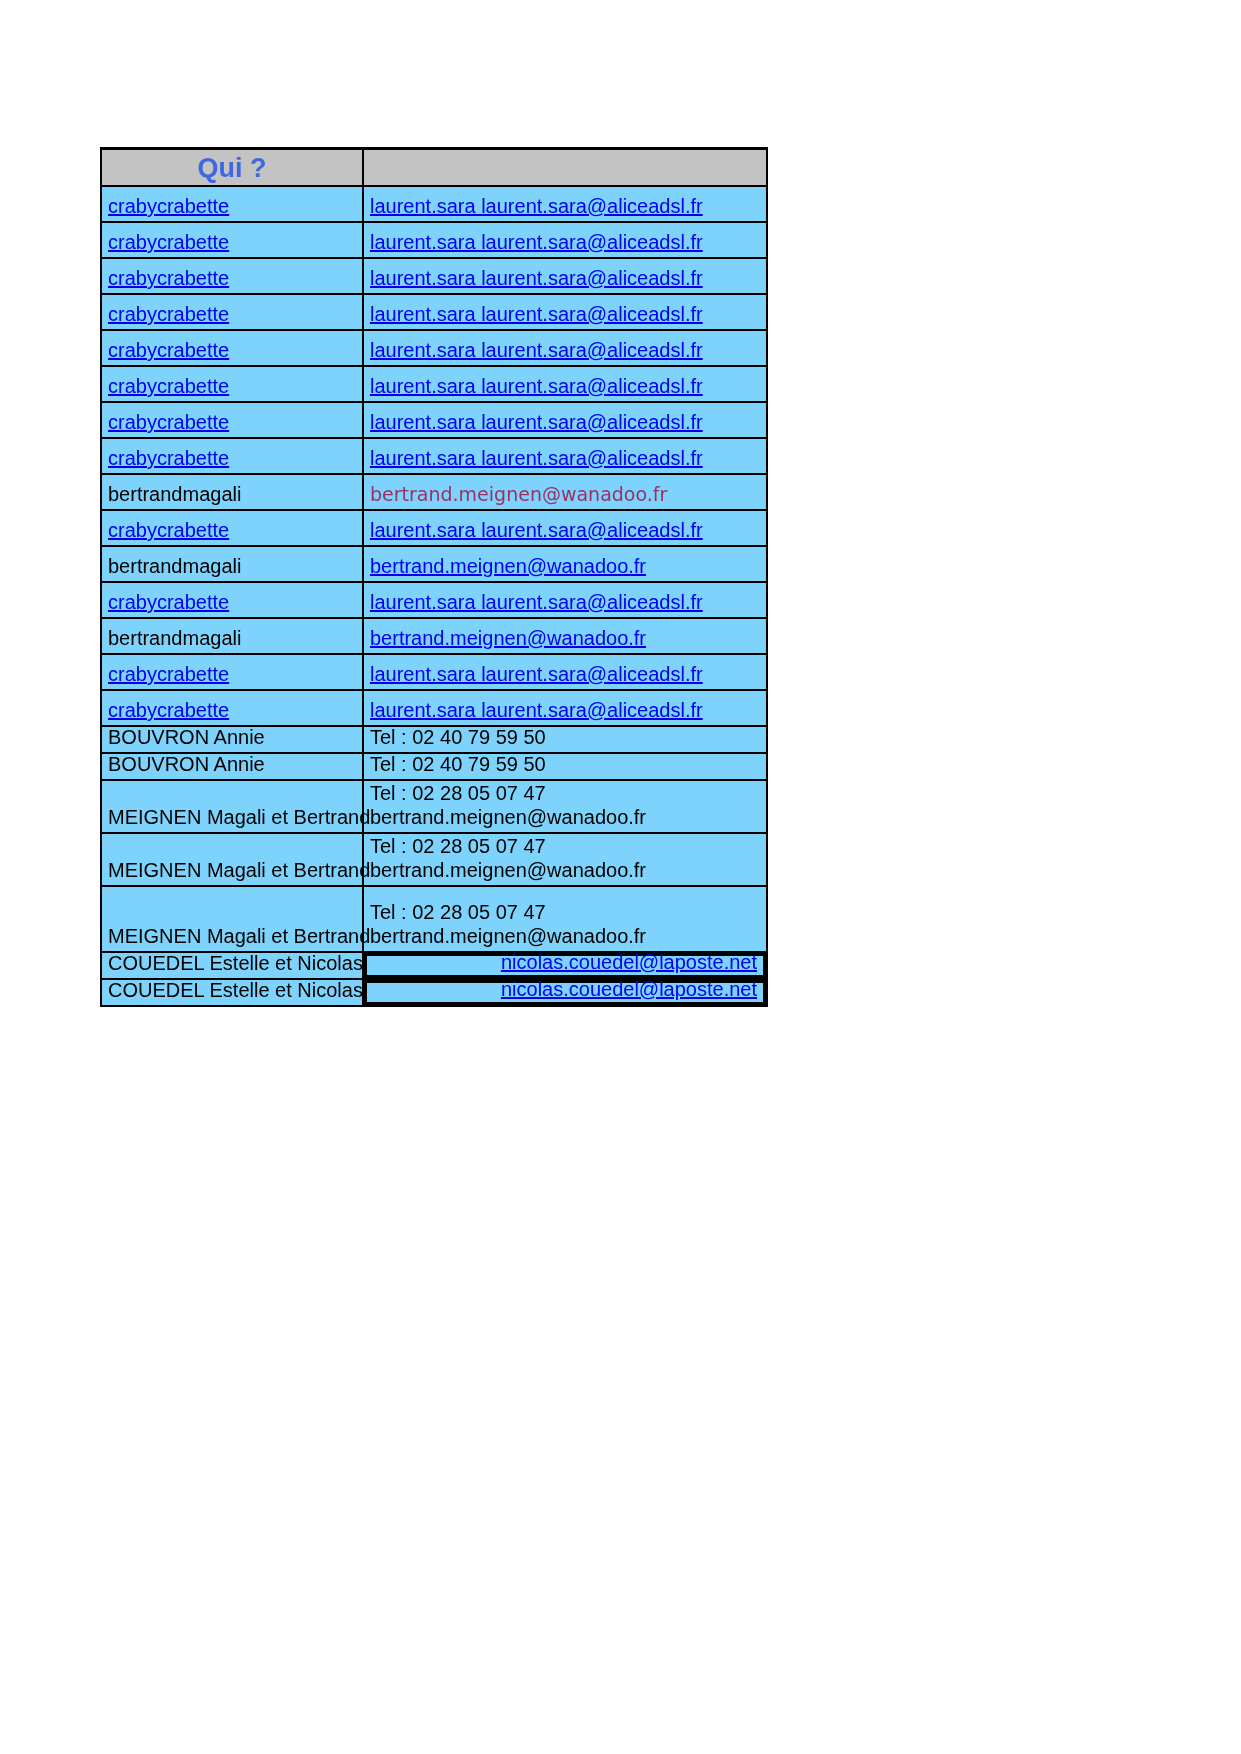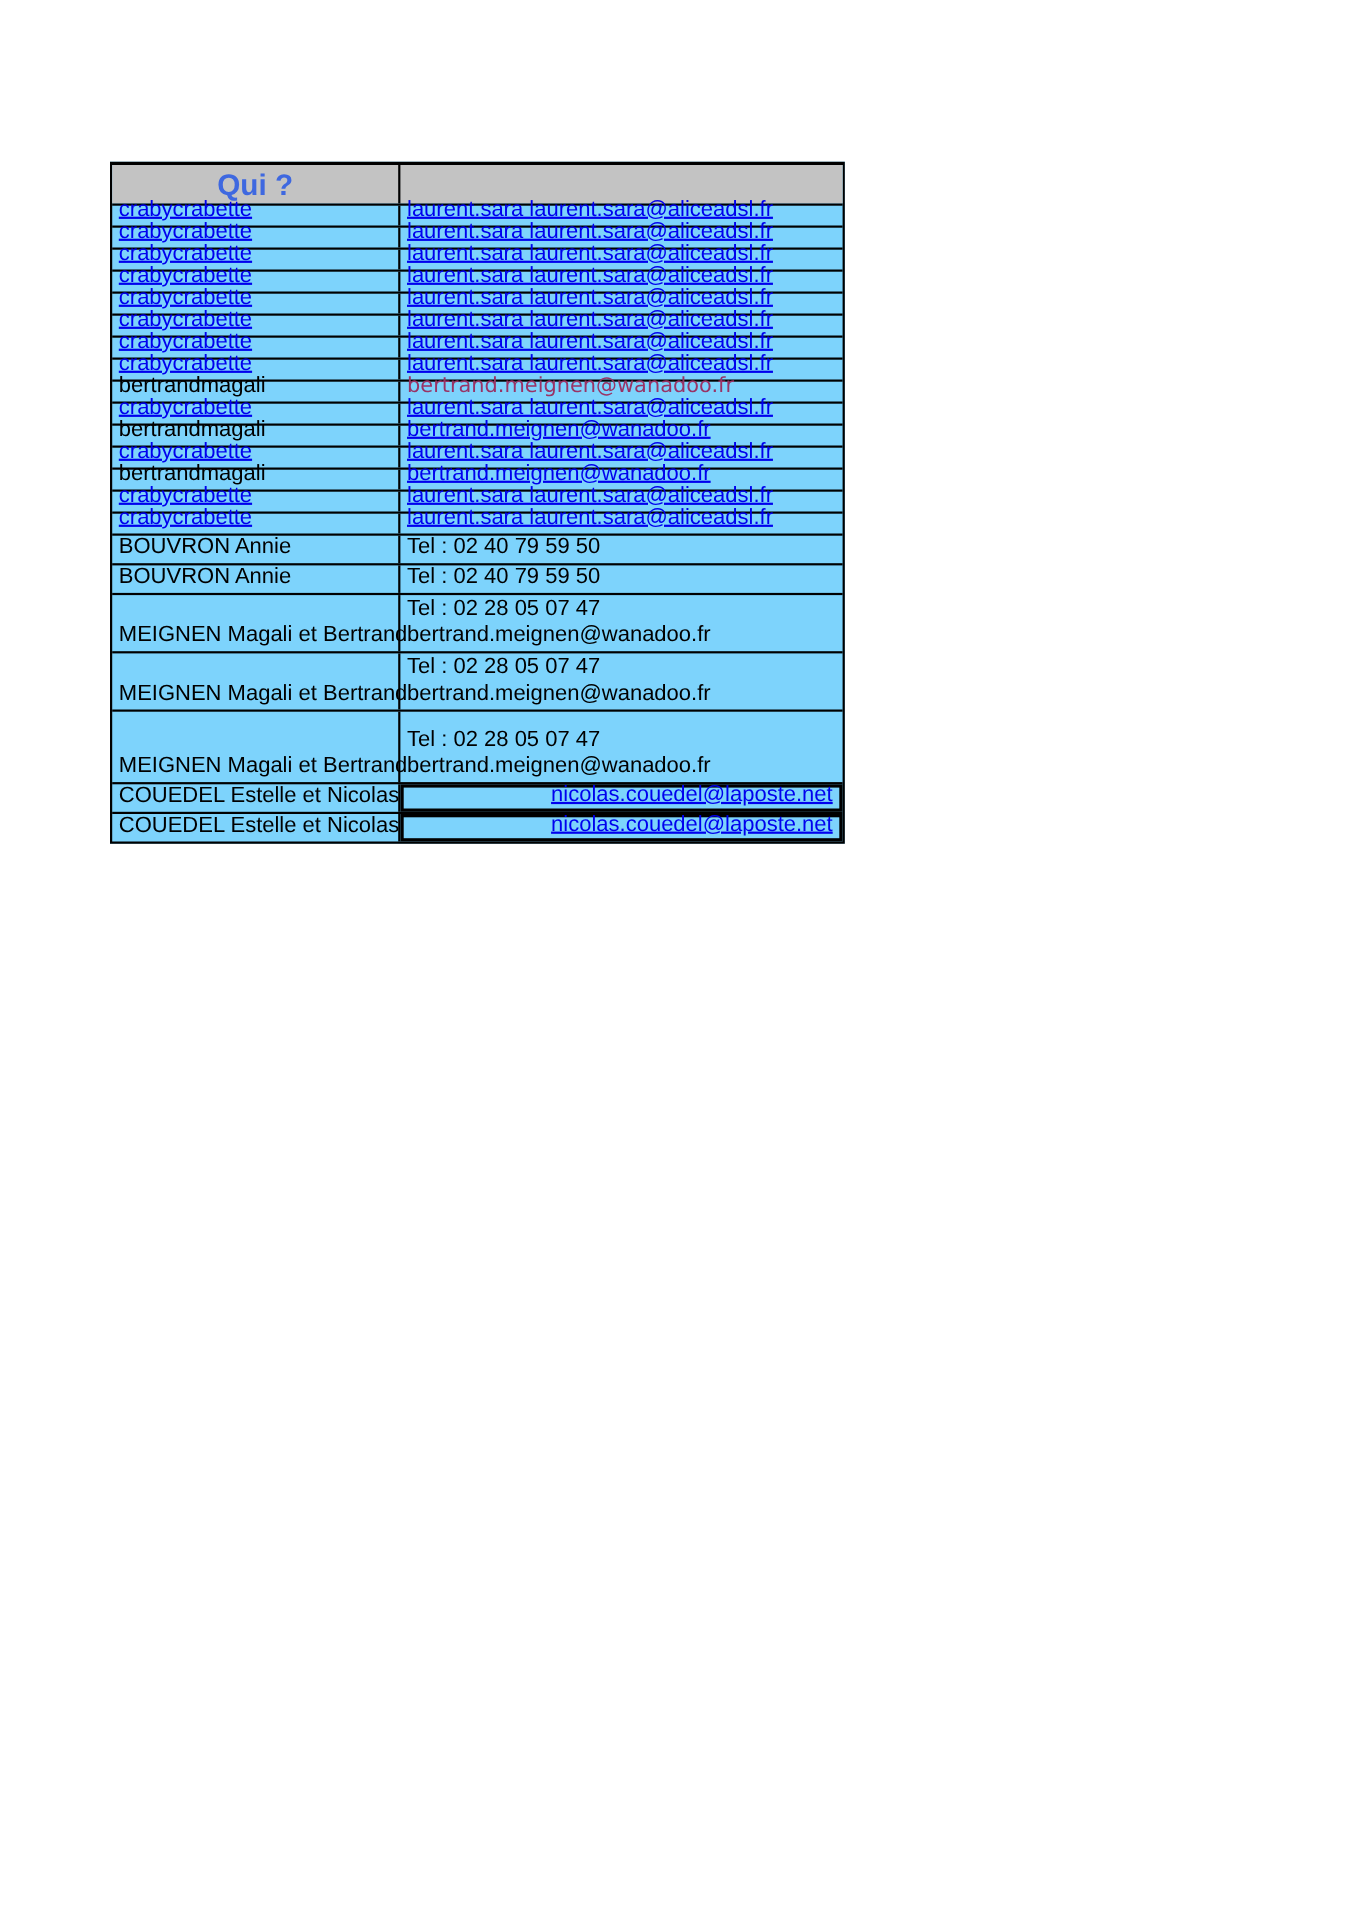--- a/index.html
+++ b/index.html
@@ -55,21 +55,21 @@
   }
   .c2 { flex: 1; }
   .header-cell {
     justify-content: center;
     align-items: center;
     padding: 0;
     font-size: 27px;
     font-weight: bold;
     color: #3e68e0;
   }
-  .h-normal { height: 20px; }
+  .h-normal { height: 36px; }
   .h-short  { height: 27px; }
   .h-tall   { height: 53px; }
   .h-xtall  { height: 66px; }
   .link {
     color: #0000ee;
     text-decoration: underline;
     cursor: pointer;
   }
   .plain { color: #000000; }
   .plum {

